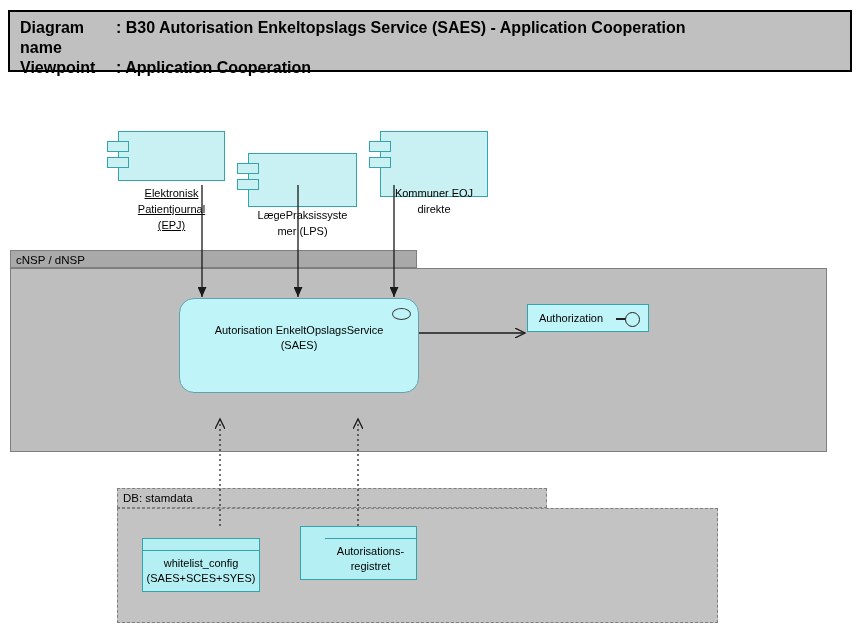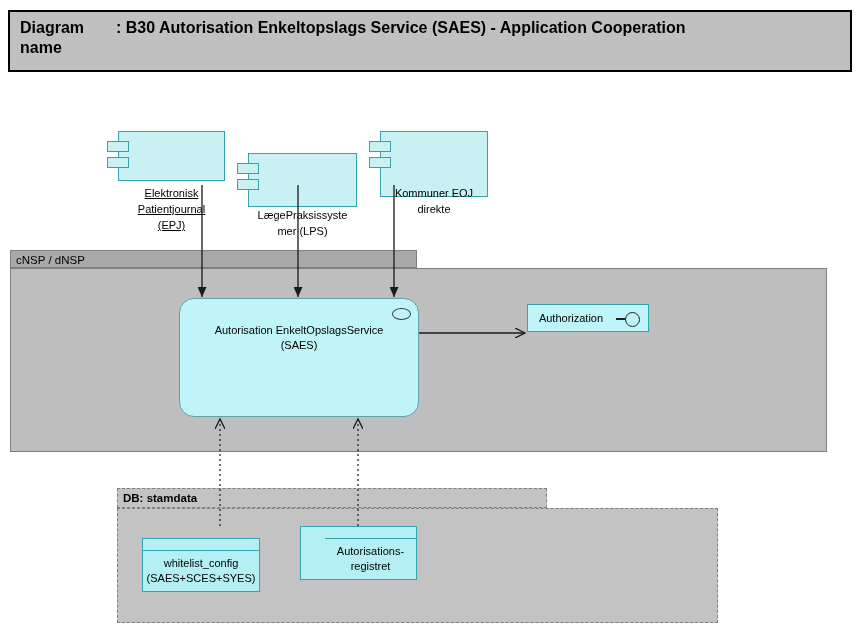--- a/index.html
+++ b/index.html
@@ -36,21 +36,21 @@
     background:var(--group_tab_fill);border:1px solid #7f7f7f;
     font-size:11.5px;line-height:16px;padding:1px 16px 0 5px;
   }
   .group-body{background:var(--group_body_fill);border:1px solid #7f7f7f;}
   .db .group-tab,.db .group-body{
     background:var(--db_fill);border:1.5px dashed #7f7f7f;
   }
 
   
   #saes{
-    left:179px;top:298px;width:240px;height:119px;border-radius:15px;
+    left:179px;top:298px;width:240px;height:95px;border-radius:15px;
     background:var(--service_fill);border:1.5px solid #5fa3ac;
     text-align:center;font-size:11px;line-height:15px;padding-top:9px;
     white-space:pre-line;
   }
   #saes .oval{
     position:absolute;right:7px;top:9px;width:17px;height:10px;
     border:1.5px solid #3c3c3c;border-radius:50%;
   }
 
   
@@ -85,29 +85,33 @@
 </head>
 <body>
 
 <div id="page">
 
   <div id="title-box" class="abs">
     <div class="title-row">
       <span>Diagram name</span>
       <span>: B30 Autorisation Enkeltopslags Service (SAES) - Application Cooperation</span>
     </div>
+    <div class="title-row">
+      <span>Viewpoint</span>
+      <span>: Application Cooperation</span>
+    </div>
   </div>
 
   <div class="abs group-tab" style="left:10px;top:250px;width:407px;height:18px;">
     <span>cNSP / dNSP</span>
   </div>
   <div class="abs group-body" style="left:10px;top:268px;width:817px;height:184px;"></div>
 
   <div class="db">
-    <div class="abs group-tab" style="left:117px;top:488px;width:430px;height:20px;font-weight:bold;">
+    <div class="abs group-tab" style="left:117px;top:488px;width:430px;height:20px;">
       <span>DB: stamdata</span>
     </div>
     <div class="abs group-body" style="left:117px;top:508px;width:601px;height:115px;"></div>
   </div>
 
   <div class="abs component" style="left:118px;top:131px;width:107px;height:50px;text-decoration:underline;">
     <div class="comp-rect r1"></div>
     <div class="comp-rect r2"></div>
     <span>Elektronisk
 Patientjournal

